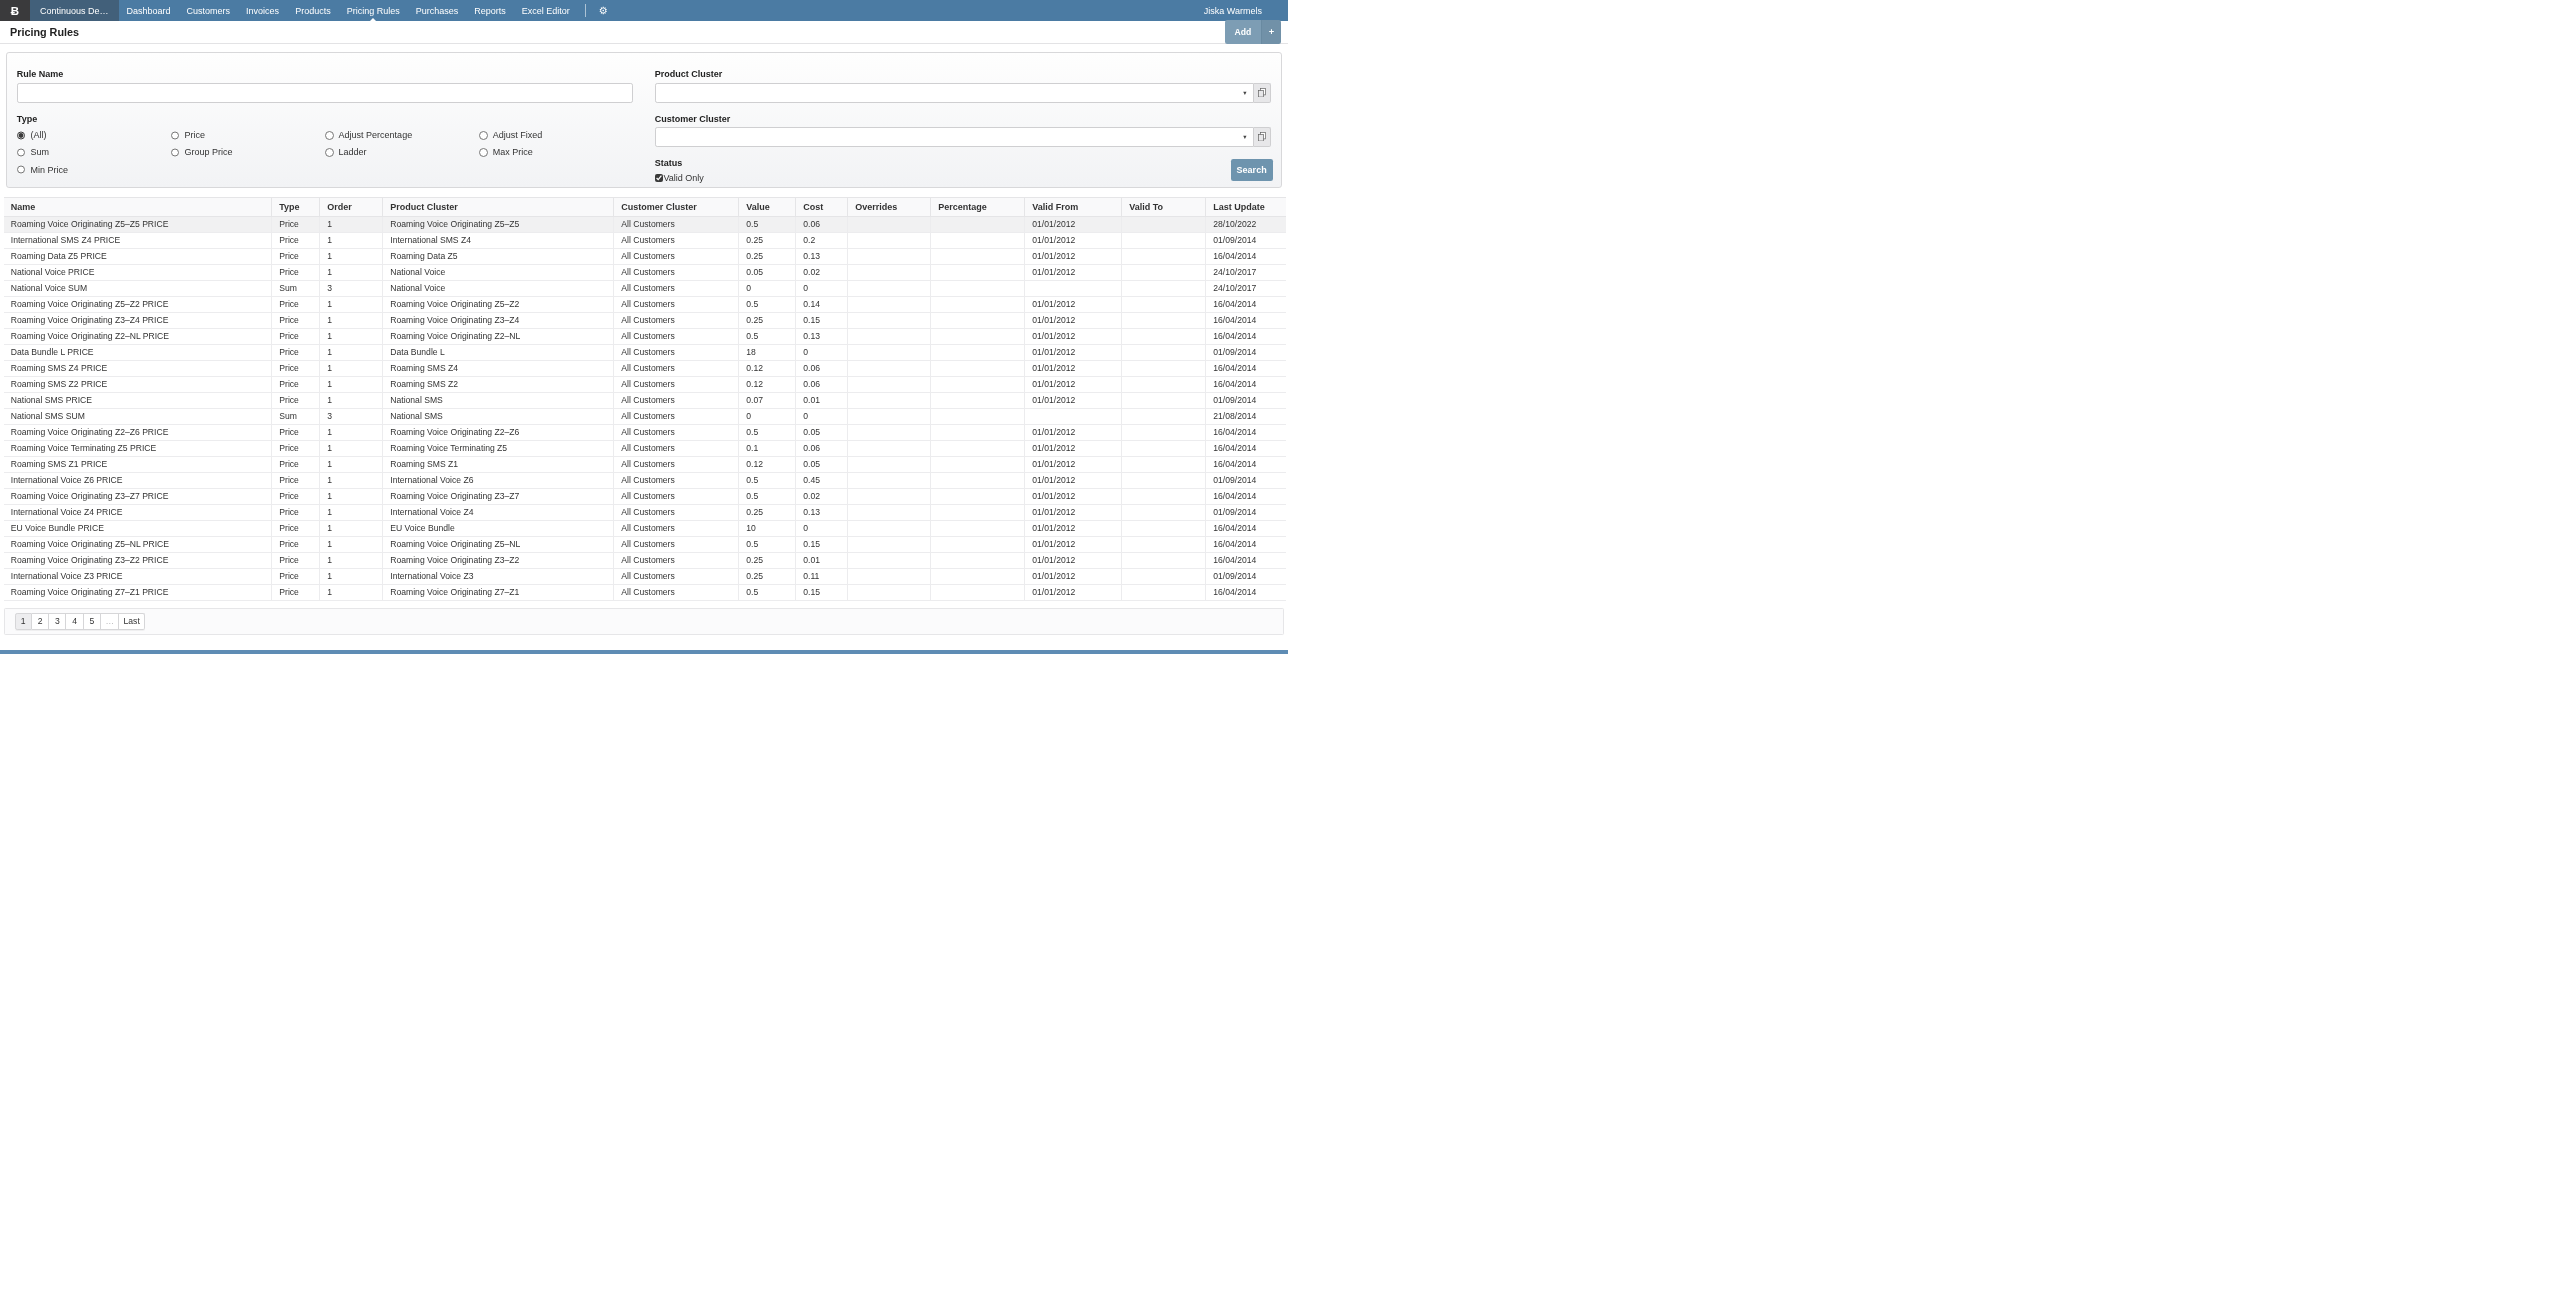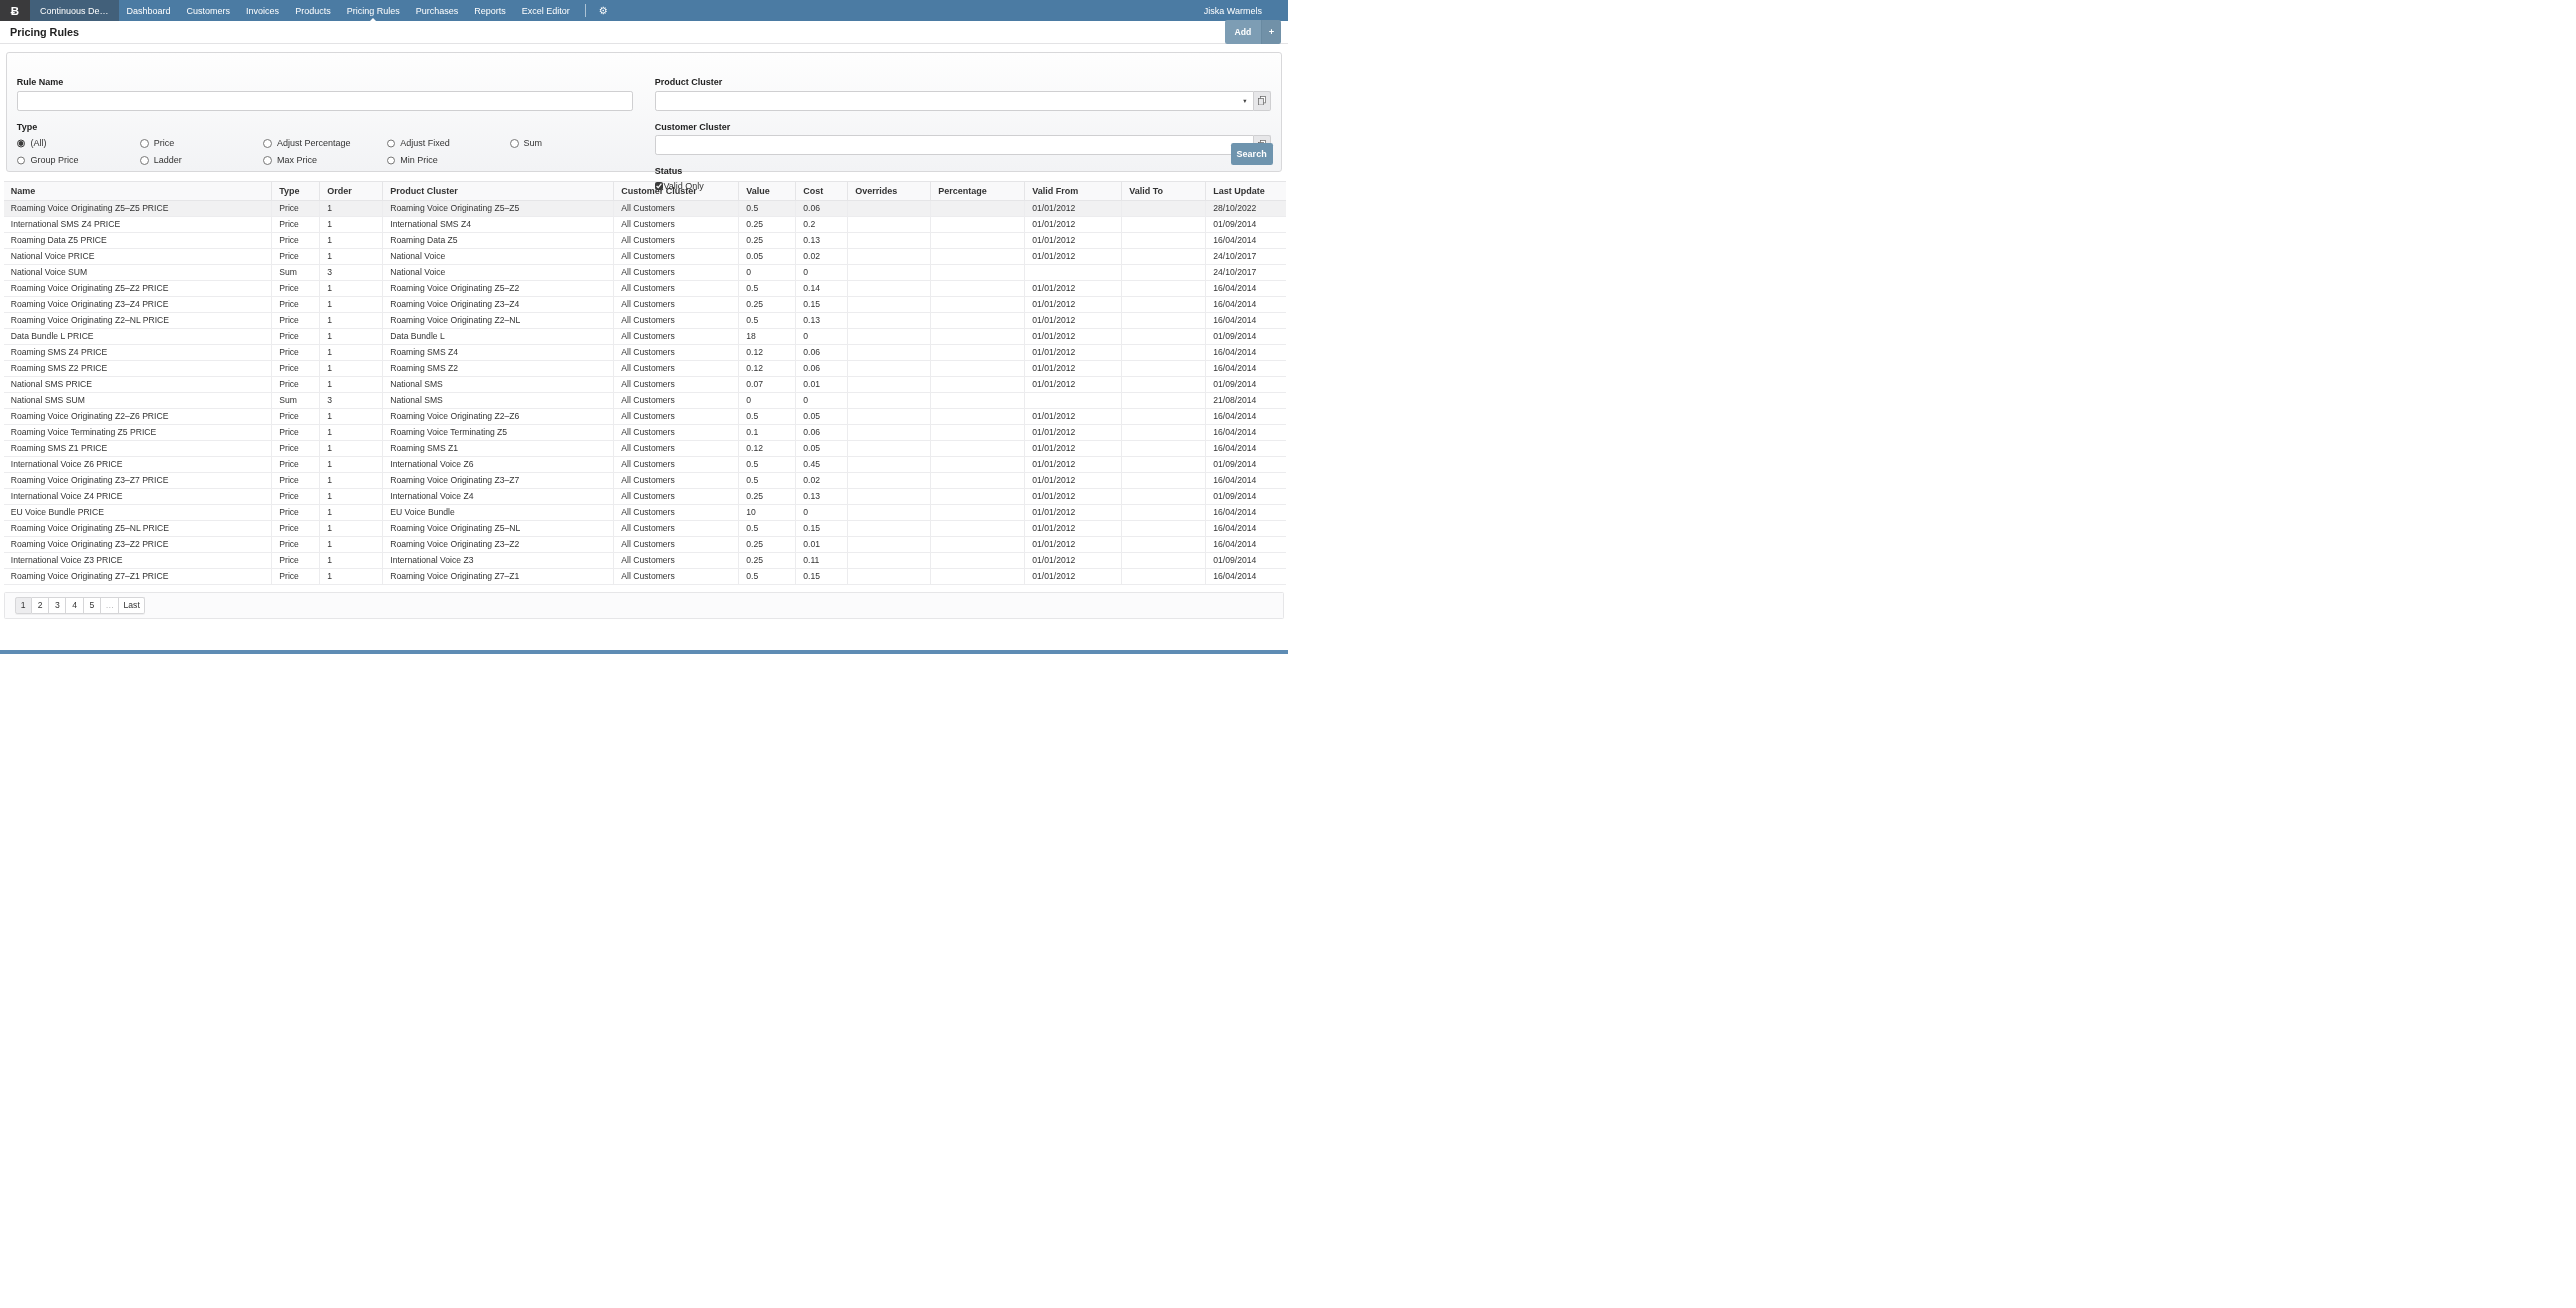--- a/index.html
+++ b/index.html
@@ -24,27 +24,27 @@
 
   
   .titlebar { height:21.6px; display:flex; align-items:center; padding:0 7.2px 0 10px; }
   .page-title { font-size:10.8px; font-weight:bold; color:#222; }
   .add-btn { margin-left:auto; display:flex; height:24px; border-radius:2.2px; overflow:hidden; font-size:8.6px; font-weight:bold; color:#fff; cursor:pointer; }
   .add-main { background:#7d9db4; padding:0 10px; display:flex; align-items:center; }
   .add-plus { background:#7191a8; padding:0 6.5px; display:flex; align-items:center; border-left:0.7px solid #698aa1; font-size:9.4px; }
   .divider { border-top:0.7px solid #e3e3e5; }
 
   
-  .filters { position:relative; margin:8.6px 5.8px 0; height:120px; border:0.7px solid #d8d8da; border-radius:2.9px;
-    background:linear-gradient(#fefefe,#f2f3f5); padding:22px 10px; display:flex; gap:21.6px; }
+  .filters { position:relative; margin:8.6px 5.8px 0; height:136px; border:0.7px solid #d8d8da; border-radius:2.9px;
+    background:linear-gradient(#fefefe,#f2f3f5); padding:14px 10px; display:flex; gap:21.6px; }
   .fcol { flex:1; min-width:0; }
   .flabel { font-size:9px; font-weight:bold; margin:2.2px 0 3.6px; color:#222; }
   .text-input { width:100%; height:20px; border:0.7px solid #cfcfd1; border-radius:2.2px; background:#fff; padding:0 5.8px;
     font:9px "Liberation Sans", sans-serif; color:#333; }
-  .type-grid { display:grid; grid-template-columns:1fr 1fr 1fr 1fr 1fr; row-gap:7.2px; margin-top:6.5px; }
+  .type-grid { display:grid; grid-template-columns:1fr 1fr 1fr 1fr; row-gap:7.2px; margin-top:6.5px; }
   .radio-opt { display:flex; align-items:center; gap:5px; font-size:9px; cursor:pointer; }
   input[type=radio], input[type=checkbox] { margin:0; accent-color:#3a3a3a; width:8.6px; height:8.6px; }
   .select-row { display:flex; }
   .select { flex:1; height:20px; border:0.7px solid #cfcfd1; border-radius:2.2px 0 0 2.2px; background:#fff; position:relative; cursor:pointer; }
   .select .caret { position:absolute; right:6.5px; top:50%; transform:translateY(-50%); font-size:6.5px; color:#444; }
   .select .sel-value { font-size:9px; line-height:19px; padding:0 14.4px 0 5.8px; display:block; overflow:hidden; white-space:nowrap; }
   .copy-btn { width:17.3px; height:20px; background:#e7e7e9; border:0.7px solid #cfcfd1; border-left:none; border-radius:0 2.2px 2.2px 0;
     display:flex; align-items:center; justify-content:center; cursor:pointer; }
   .gap { height:8.6px; }
   .status-row { margin-top:5px; display:flex; align-items:center; font-size:9px; cursor:pointer; }

